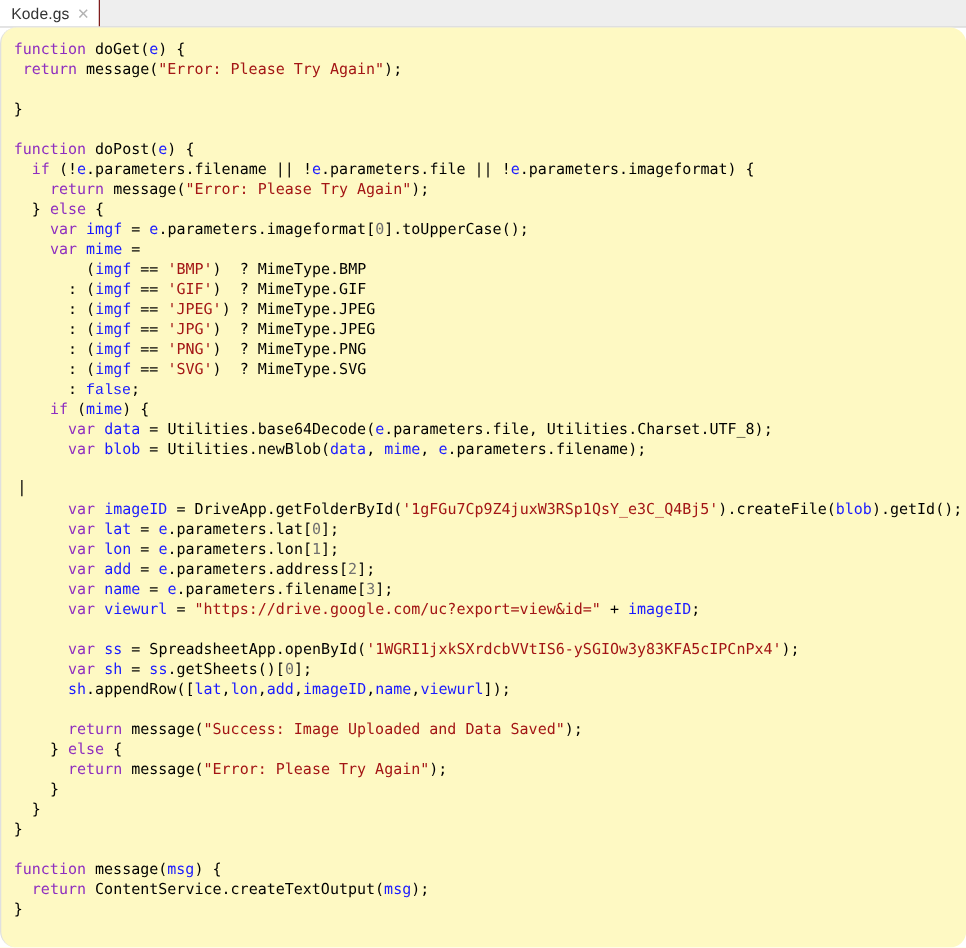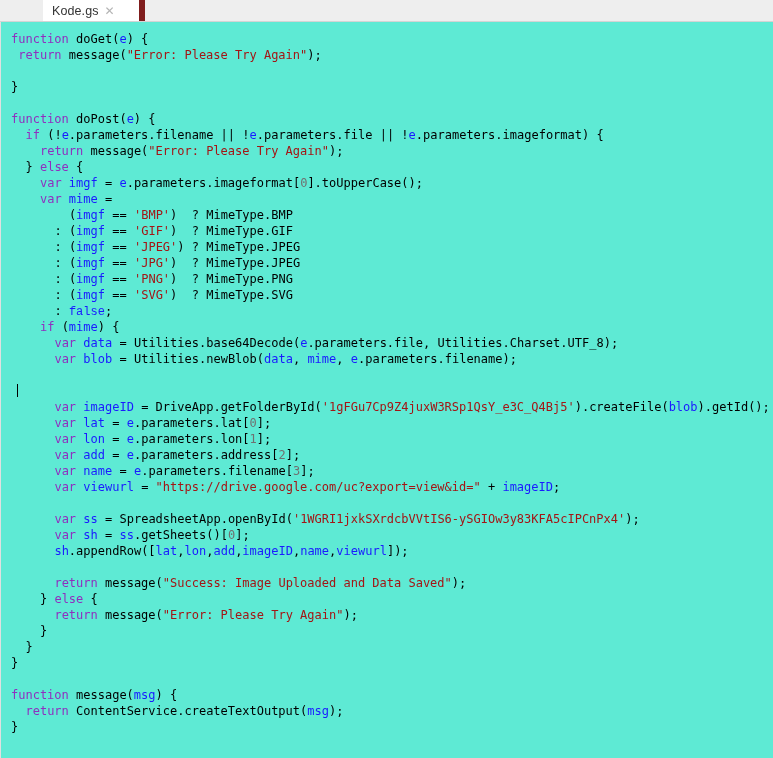--- a/index.html
+++ b/index.html
@@ -20,29 +20,28 @@
     height: 21px;
     background: #eeeeee;
     border-bottom: 1px solid #d4d4d4;
     display: flex;
     align-items: stretch;
     position: relative;
   }
   .tab {
     display: flex;
     align-items: center;
-    padding: 0 24px 0 9px;
+    padding: 0 7px 0 9px;
     background: #ffffff;
-    border-right: 6px solid #7f1d1d;
+    border-right: 1px solid #7f1d1d;
     font-size: 12.5px;
     color: #333333;
     height: 21px;
     box-sizing: border-box;
     cursor: default;
-    margin-left: 43px;
   }
   .tab-label {
     letter-spacing: 0.1px;
     padding-right: 6px;
   }
   .tab-close {
     color: #b3b3b3;
     font-size: 12px;
     line-height: 1;
     font-family: "Liberation Sans", sans-serif;
@@ -53,23 +52,24 @@
     background: #eeeeee;
   }
 
   
   #editor {
     position: absolute;
     top: 22px;
     left: 0;
     right: 0;
     bottom: 0;
-    background: #5eead4;
+    background: #fef9c3;
     border-left: 1px solid #e0e0e0;
     overflow: hidden;
+    border-radius: 13px;
   }
   #code {
     font-family: "DejaVu Sans Mono", "Liberation Mono", monospace;
     font-size: 12px;
     line-height: 16px;
     white-space: pre;
     padding: 9px 0 0 10px;
     color: #000000;
     tab-size: 2;
   }

